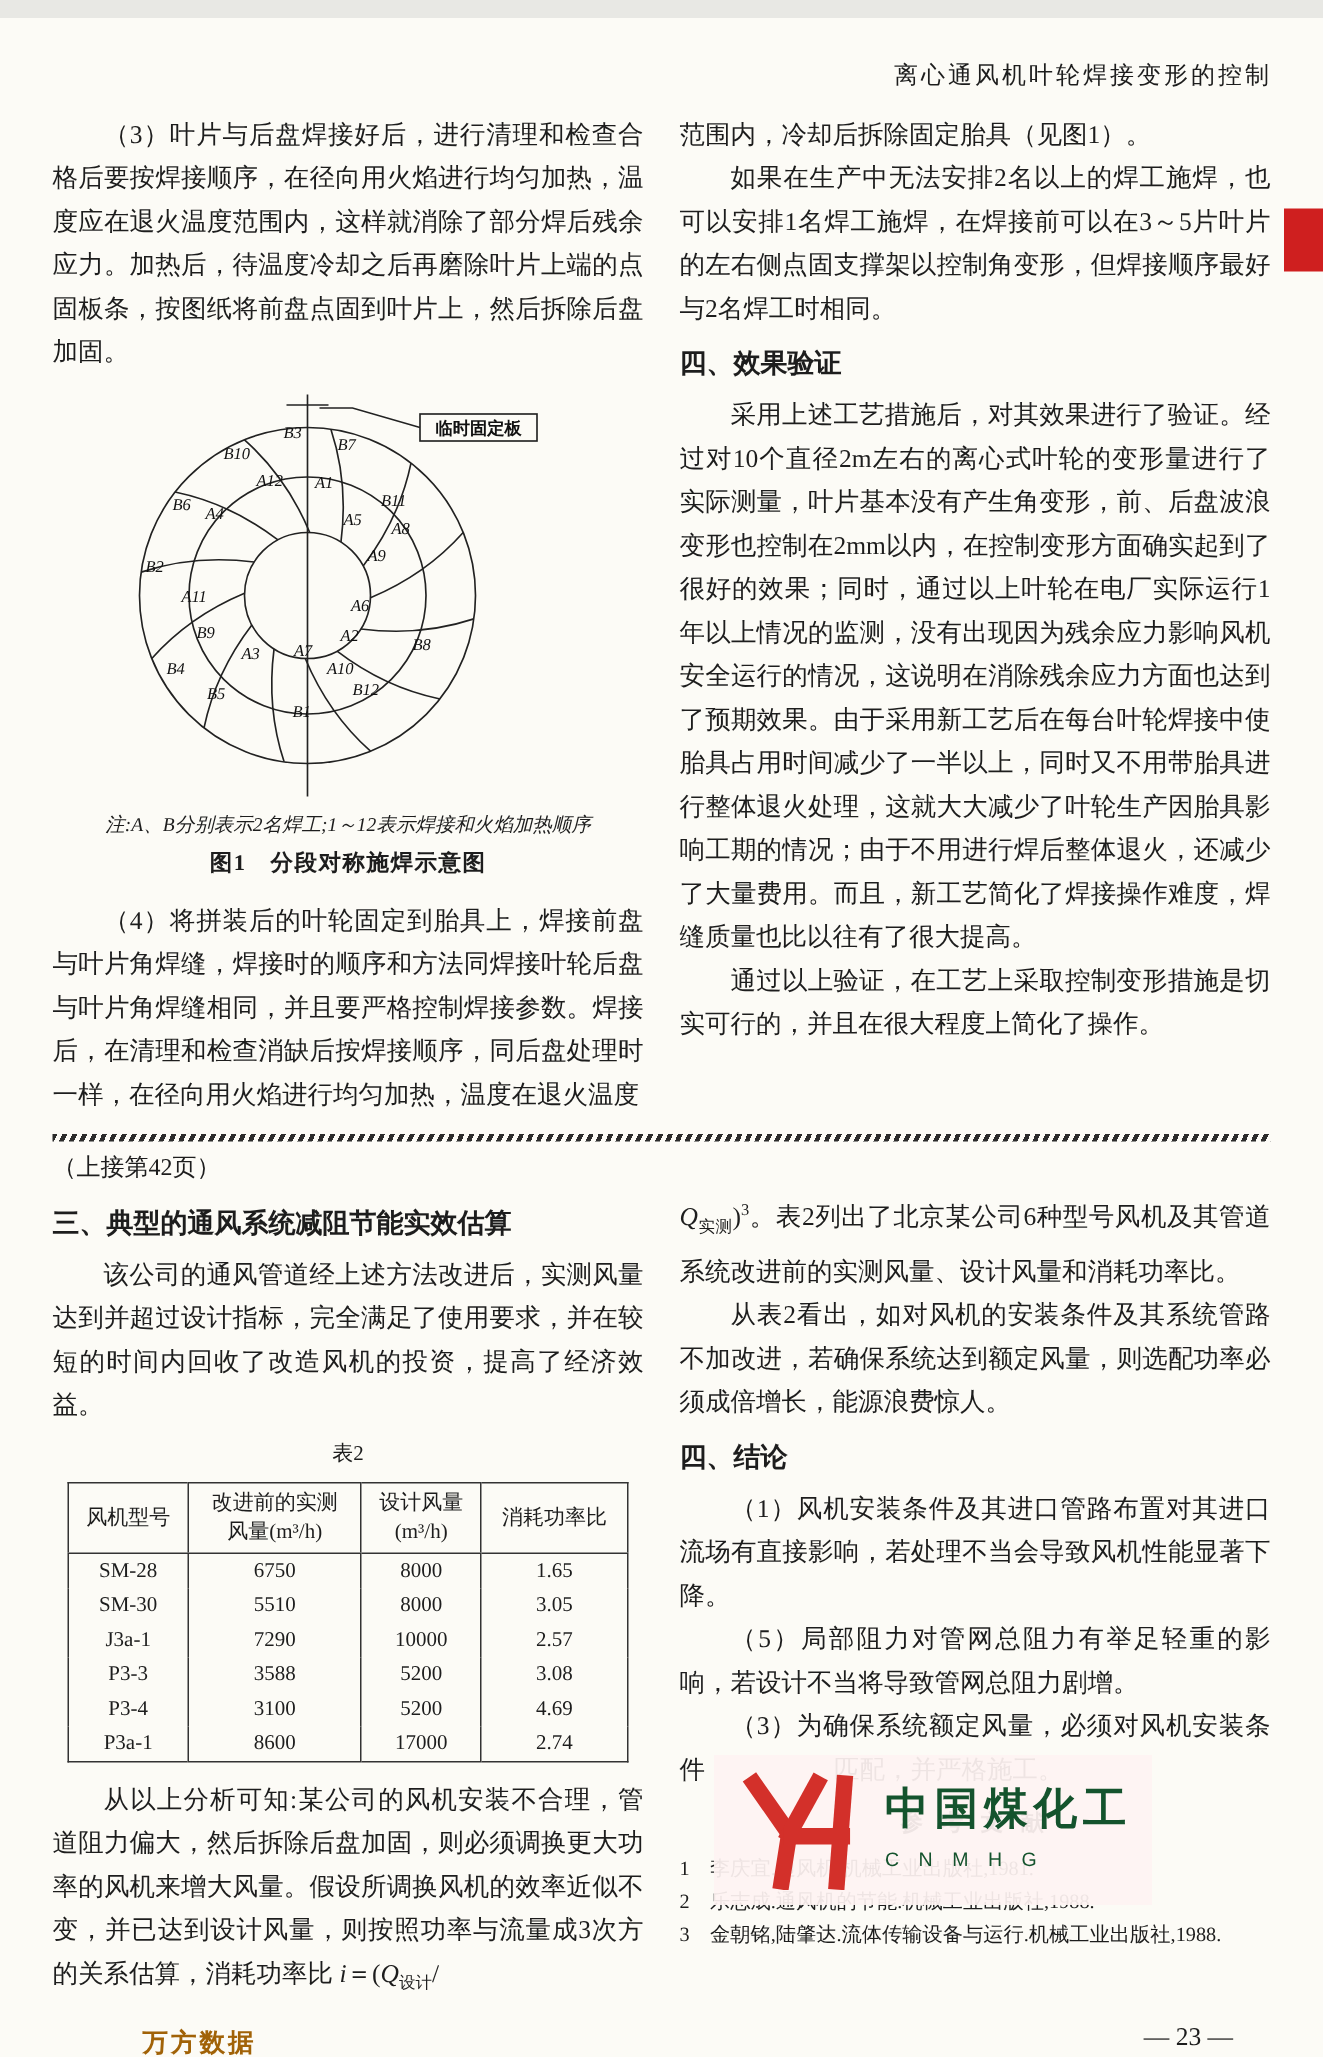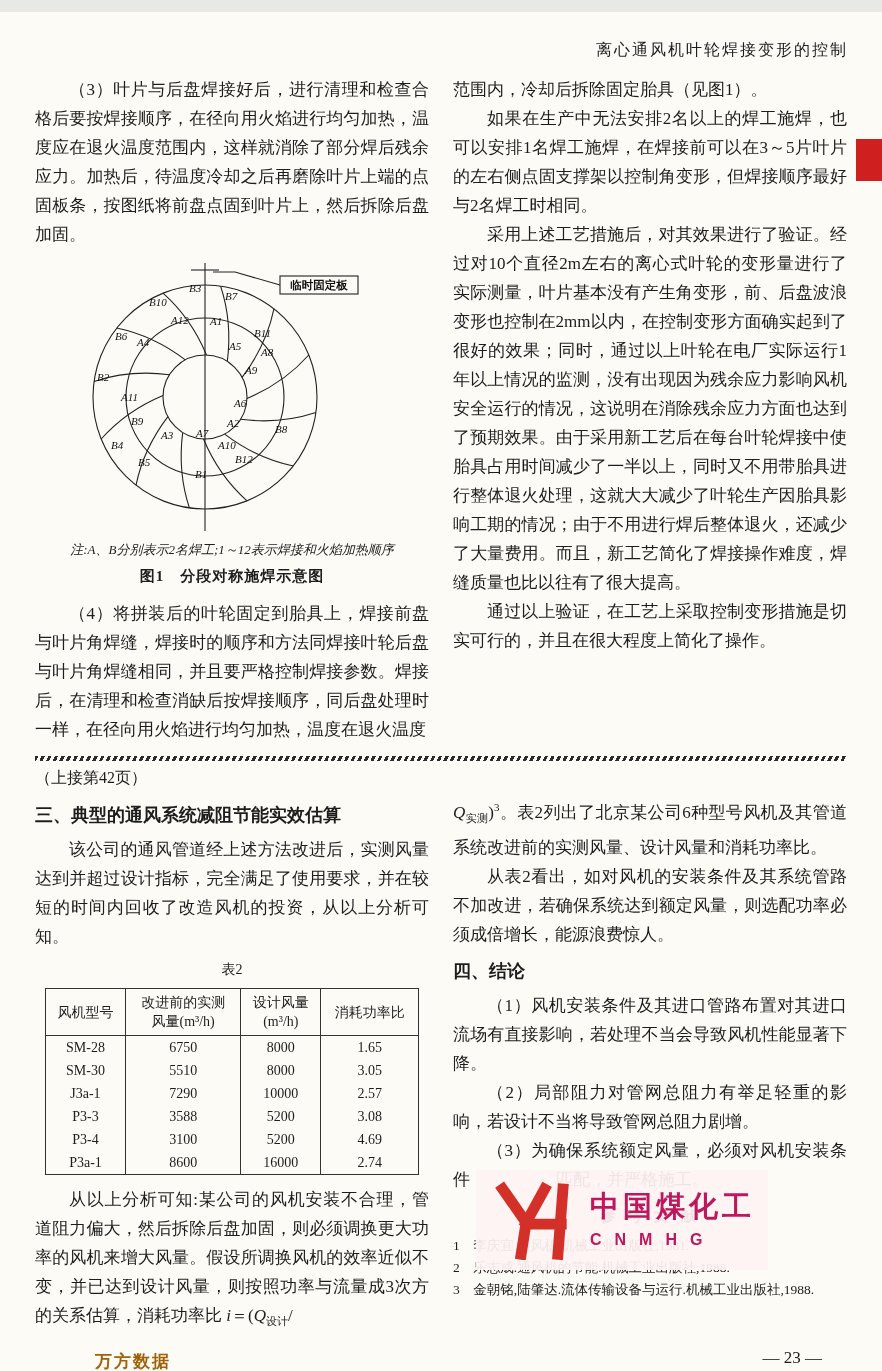--- a/index.html
+++ b/index.html
@@ -46,23 +46,23 @@
   
   .refs-heading { text-align:center; font-size:15px; font-weight:bold; letter-spacing:4px; margin:8px 0 4px; }
   .ref-item { font-size:13.5px; line-height:22px; text-indent:0; text-align:left; }
   
   .watermark {
     position:absolute; left:476px; top:1158px; width:292px; height:100px;
     background:rgba(254,243,242,0.93);
     display:flex; align-items:center; gap:12px; padding:4px 10px; box-sizing:border-box;
   }
   .wm-logo { flex:0 0 auto; }
-  .wm-text { color:#be185d; font-family:"Liberation Sans","DejaVu Sans",sans-serif; }
+  .wm-text { color:#14532d; font-family:"Liberation Sans","DejaVu Sans",sans-serif; }
   .wm-line1 { font-size:29px; font-weight:bold; letter-spacing:4px; line-height:34px; }
-  .wm-line2 { font-size:16px; font-weight:bold; letter-spacing:13px; margin-top:5px; line-height:24px; }
+  .wm-line2 { font-size:13px; font-weight:normal; letter-spacing:13px; margin-top:5px; line-height:24px; }
   
   .footer-provider { position:absolute; left:95px; top:1338px; font-size:17px; font-weight:bold; color:#a16207; letter-spacing:2px; }
   .footer-page { position:absolute; right:60px; top:1336px; font-size:17px; }
 </style>
 </head>
 <body>
 
 <div class="page">
 
   <div class="red-mark"></div>
@@ -127,33 +127,34 @@
           <div class="fig-note">注:A、B分别表示2名焊工;1～12表示焊接和火焰加热顺序</div>
           <div class="fig-caption">图1　分段对称施焊示意图</div>
         </figure>
 
         <p>（4）将拼装后的叶轮固定到胎具上，焊接前盘与叶片角焊缝，焊接时的顺序和方法同焊接叶轮后盘与叶片角焊缝相同，并且要严格控制焊接参数。焊接后，在清理和检查消缺后按焊接顺序，同后盘处理时一样，在径向用火焰进行均匀加热，温度在退火温度</p>
       </div>
 
       <div class="col">
         <p class="noindent">范围内，冷却后拆除固定胎具（见图1）。</p>
         <p>如果在生产中无法安排2名以上的焊工施焊，也可以安排1名焊工施焊，在焊接前可以在3～5片叶片的左右侧点固支撑架以控制角变形，但焊接顺序最好与2名焊工时相同。</p>
+        <div class="sec-heading">四、效果验证</div>
         <p>采用上述工艺措施后，对其效果进行了验证。经过对10个直径2m左右的离心式叶轮的变形量进行了实际测量，叶片基本没有产生角变形，前、后盘波浪变形也控制在2mm以内，在控制变形方面确实起到了很好的效果；同时，通过以上叶轮在电厂实际运行1年以上情况的监测，没有出现因为残余应力影响风机安全运行的情况，这说明在消除残余应力方面也达到了预期效果。由于采用新工艺后在每台叶轮焊接中使胎具占用时间减少了一半以上，同时又不用带胎具进行整体退火处理，这就大大减少了叶轮生产因胎具影响工期的情况；由于不用进行焊后整体退火，还减少了大量费用。而且，新工艺简化了焊接操作难度，焊缝质量也比以往有了很大提高。</p>
         <p>通过以上验证，在工艺上采取控制变形措施是切实可行的，并且在很大程度上简化了操作。</p>
       </div>
     </section>
 
     <div class="divider"></div>
 
     <div class="continuation">（上接第42页）</div>
 
     <section class="two-col">
       <div class="col">
         <div class="sec-heading">三、典型的通风系统减阻节能实效估算</div>
-        <p>该公司的通风管道经上述方法改进后，实测风量达到并超过设计指标，完全满足了使用要求，并在较短的时间内回收了改造风机的投资，从以上分析可知。</p>
+        <p>该公司的通风管道经上述方法改进后，实测风量达到并超过设计指标，完全满足了使用要求，并在较短的时间内回收了改造风机的投资，提高了经济效益。</p>
 
         <div class="tbl-wrap">
           <div class="tbl-title">表2</div>
           <table>
             <thead>
               <tr>
                 <th>风机型号</th>
                 <th>改进前的实测
 风量(m³/h)</th>
                 <th>设计风量
@@ -188,40 +189,40 @@
                 </tr>
                 <tr>
                   <td>P3-4</td>
                   <td>3100</td>
                   <td>5200</td>
                   <td>4.69</td>
                 </tr>
                 <tr>
                   <td>P3a-1</td>
                   <td>8600</td>
-                  <td>16000</td>
+                  <td>17000</td>
                   <td>2.74</td>
                 </tr>
               </tbody>
           </table>
         </div>
 
         <p>
           <span>从以上分析可知:某公司的风机安装不合理，管道阻力偏大，然后拆除后盘加固，则必须调换更大功率的风机来增大风量。假设所调换风机的效率近似不变，并已达到设计风量，则按照功率与流量成3次方的关系估算，消耗功率比 </span><span class="fvar">i</span><span>＝(</span><span class="fvar">Q</span><sub>设计</sub><span>/</span>
         </p>
       </div>
 
       <div class="col">
         <p class="noindent">
           <span class="fvar">Q</span><sub>实测</sub><span>)</span><sup>3</sup><span>。表2列出了北京某公司6种型号风机及其管道系统改进前的实测风量、设计风量和消耗功率比。</span>
         </p>
         <p>从表2看出，如对风机的安装条件及其系统管路不加改进，若确保系统达到额定风量，则选配功率必须成倍增长，能源浪费惊人。</p>
         <div class="sec-heading">四、结论</div>
         <p>（1）风机安装条件及其进口管路布置对其进口流场有直接影响，若处理不当会导致风机性能显著下降。</p>
-        <p>（2）局部阻力对管网总阻力有举足轻重的影响，若设计不当将导致管网总阻力剧增。</p>
+        <p>（5）局部阻力对管网总阻力有举足轻重的影响，若设计不当将导致管网总阻力剧增。</p>
         <p>
           <span>（3）为确保系统额定风量，必须对风机安装条件</span><span class="hidden-gap"></span><span>匹配，并严格施工。</span>
         </p>
         <div class="refs-heading">参 考 文 献</div>
         <div>
             <div class="ref-item">1　李庆宜.通风机.机械工业出版社,1981.</div>
             <div class="ref-item">2　乐志成.通风机的节能.机械工业出版社,1988.</div>
             <div class="ref-item">3　金朝铭,陆肇达.流体传输设备与运行.机械工业出版社,1988.</div>
           </div>
       </div>

